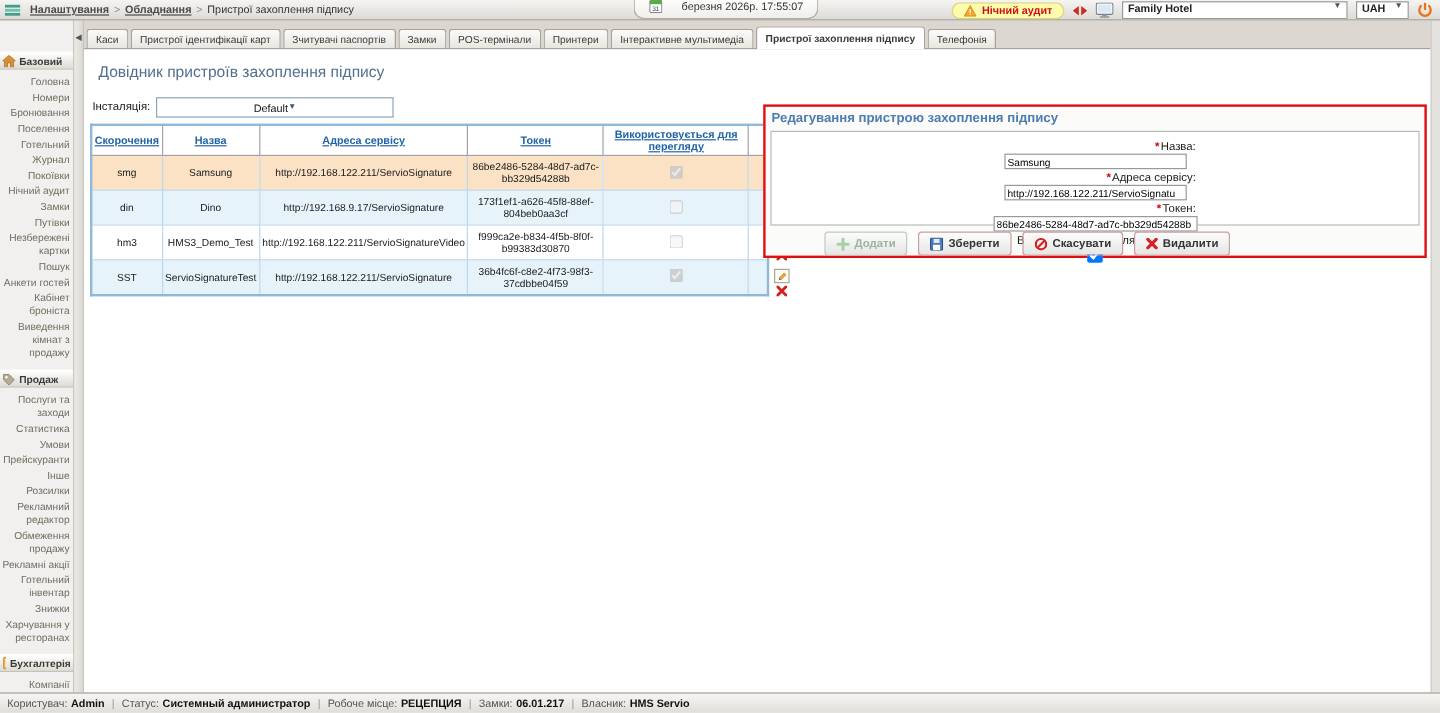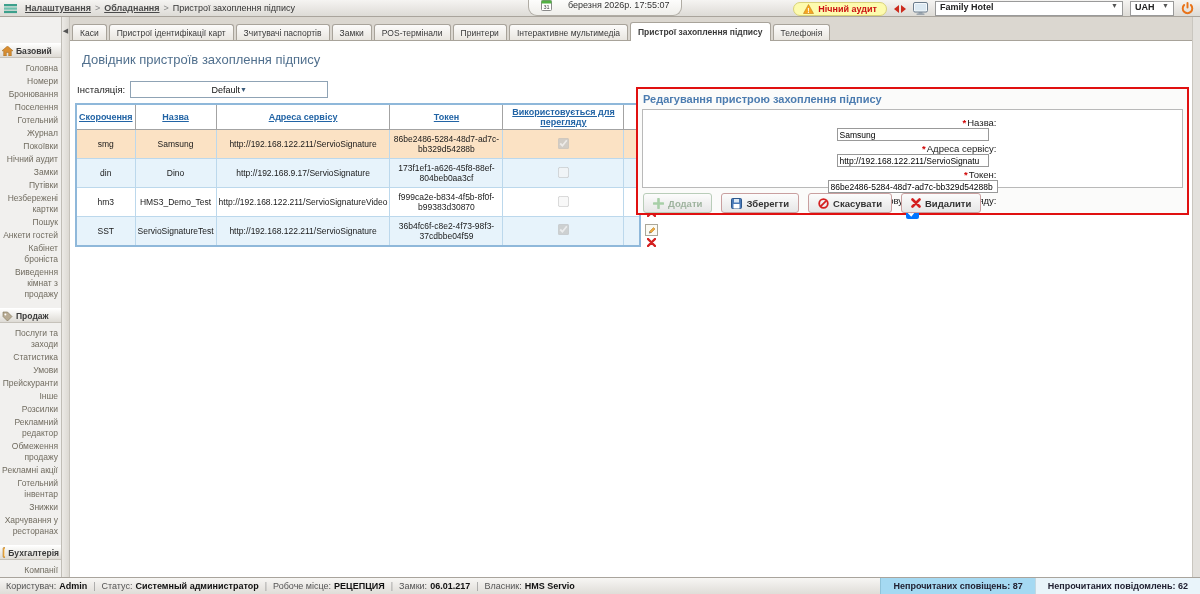--- a/index.html
+++ b/index.html
@@ -88,21 +88,21 @@
   .field-row { display:flex; align-items:center; margin-bottom:2px;flex-direction:column; }
   .field-label { width:176px; text-align:right; font-size:9.5px; color:#1a1a1a; padding-right:4px; white-space:nowrap; }
   .req::before { content:"*"; color:#d00000; font-weight:bold; margin-right:1px; }
   .field-input { width:152px; height:13px; border:1px solid #999; font-size:8.5px; padding:0 2px;
     font-family:"Liberation Sans", sans-serif; color:#000; background:#fff; }
   .field-input.wide { width:170px; }
   .editor-buttons { display:flex; gap:9px; margin-top:5px; padding-left:1px; }
   .btn { display:flex; align-items:center; gap:4px; height:20px; padding:0 9px; font-size:9.5px;
     font-weight:bold; color:#333; background:linear-gradient(#fcfcfc,#e6e6e6);
     border:1px solid #c99f9f; border-radius:3px; cursor:pointer; font-family:inherit; }
-  .btn.disabled { border-color:#b9cdb9; color:#9eb39e; cursor:default; }
+  .btn.disabled { border-color:#b9cdb9; color:#9eb39e; cursor:default;margin-left:44px; }
 
   
   .statusbar { position:absolute; bottom:0; left:0; right:0; height:17px;
     background:linear-gradient(#f7f6f4,#dfddd8); border-top:1px solid #a9a49c;
     display:flex; align-items:center; font-size:9px; color:#555; padding:0 0 0 6px; z-index:30; }
   .statusbar b { color:#111; margin-left:3px; }
   .sb-sep::before { content:"|"; color:#999; margin:0 6px; }
   .sb-right { margin-left:auto; display:flex; height:100%; }
   .sb-pill { display:flex; align-items:center; padding:0 12px; font-size:9px; font-weight:bold; color:#223; }
   .sb-pill.notif { background:#a5d9f2; border-left:1px solid #8fc3da; }
@@ -426,19 +426,15 @@
       <b>Системный администратор</b>
     <span class="sb-sep"></span>
     <span>Робоче місце:</span>
       <b>РЕЦЕПЦИЯ</b>
     <span class="sb-sep"></span>
     <span>Замки:</span>
       <b>06.01.217</b>
     <span class="sb-sep"></span>
     <span>Власник:</span>
       <b>HMS Servio</b>
-    <span class="sb-right">
-      <span class="sb-pill notif">Непрочитаних сповіщень: 87</span>
-      <span class="sb-pill msgs">Непрочитаних повідомлень: 62</span>
-    </span>
   </div>
 
 </div>
 
 </body></html>

